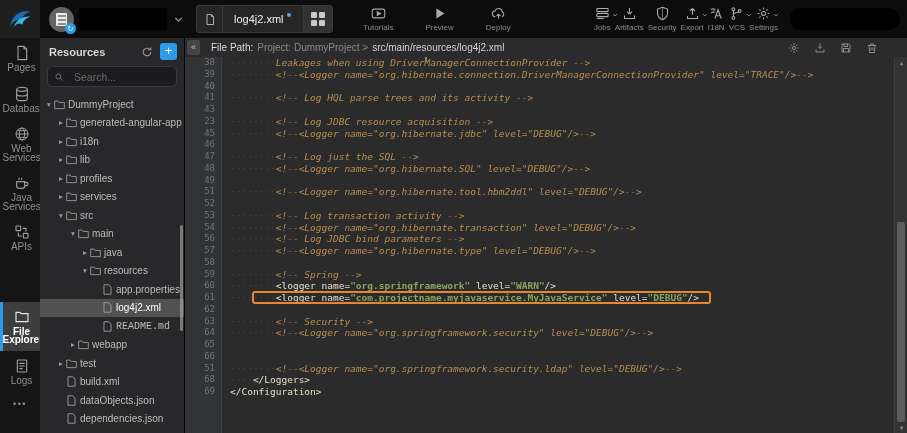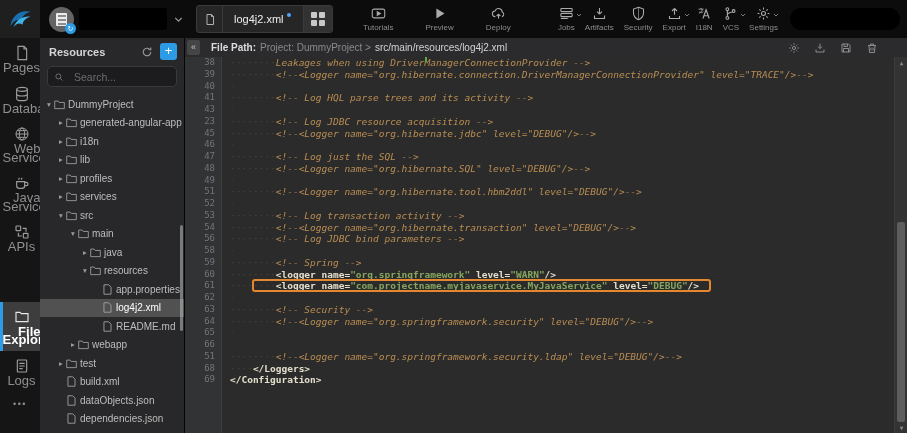--- a/index.html
+++ b/index.html
@@ -34,37 +34,37 @@
   .ft-name{padding:0 8px 0 11px;font-size:11px;color:#ededed;display:flex;align-items:center;
            min-width:80px;}
   .mdot{width:4px;height:4px;border-radius:50%;background:#4da3ff;align-self:flex-start;
         margin:7px 0 0 3px;}
   .ft-grid{width:29px;background:#323232;border-left:1px solid #3a3a3a;display:flex;
            align-items:center;justify-content:center;border-radius:0 2px 2px 0;cursor:pointer;}
   .gridic{display:grid;grid-template-columns:6px 6px;gap:2px;}
   .gridic i{width:6px;height:6px;background:#c9c9c9;border-radius:1px;}
 
   .tb-left{display:flex;gap:32px;margin-left:30px;}
-  .tb-right{display:flex;gap:10px;margin-left:auto;}
+  .tb-right{display:flex;gap:4px;margin-left:auto;}
   .tbact{display:flex;flex-direction:column;align-items:center;gap:2px;color:#8d8d8d;
          background:none;border:none;padding:0;cursor:pointer;font-family:inherit;}
   .ticon{height:15px;display:flex;align-items:flex-end;color:#ababab;position:relative;}
   .ticon svg{width:15px;height:15px;}
   .tchev{position:absolute;right:-9px;bottom:-1px;color:#8d8d8d;}
   .tchev svg{width:8px;height:8px;}
   .tlabel{font-size:8px;white-space:nowrap;}
 
   
   .sidebar{position:absolute;left:0;top:38px;width:40px;height:395px;background:#151515;
            display:flex;flex-direction:column;}
   .sbitem{display:flex;flex-direction:column;align-items:center;gap:3px;padding:7px 0 6px;
           color:#8f8f8f;border-left:3px solid transparent;cursor:pointer;}
   .sbitem .sic{color:#9e9e9e;display:flex;}
   .sbitem .sic svg{width:16px;height:16px;}
-  .sblabel{font-size:13px;line-height:8.5px;text-align:right;max-width:38px;}
+  .sblabel{font-size:10px;line-height:8.5px;text-align:center;max-width:38px;}
   .sbitem.active{background:#3d3d3d;border-left-color:var(--accent);color:#fff;font-weight:bold;}
   .sbitem.active .sic{color:#e8e8e8;}
   .sb-sp{flex:1;}
   .sb-more{color:#8f8f8f;text-align:center;font-size:9px;letter-spacing:1.5px;
            padding:8px 0 24px;cursor:pointer;}
 
   
   .resources{position:absolute;left:40px;top:38px;width:145px;height:395px;background:#28282a;
              border-right:1px solid #050505;display:flex;flex-direction:column;}
   .res-head{display:flex;align-items:center;padding:5px 7px 3px 9px;gap:7px;}
@@ -87,39 +87,39 @@
   .trow .tic svg{width:11px;height:11px;}
   .trow.sel{background:#515151;color:#fff;}
   .tree-scroll{position:absolute;right:1px;top:132px;width:3px;height:106px;background:#bdbdbd;
                border-radius:2px;opacity:.55;cursor:pointer;}
 
   
   .filebar{position:absolute;left:185px;top:38px;width:722px;height:19px;background:#2b2b2d;
            display:flex;align-items:center;font-size:10px;}
   .collapse-btn{width:13px;height:15px;background:#454545;border-radius:2px;color:#c4c4c4;
                 font-size:9px;line-height:14px;text-align:center;margin:0 11px 0 2px;cursor:pointer;flex:none;}
-  .fp-label{color:#dcdcdc;font-weight:bold;margin-right:4px;}
+  .fp-label{color:#dcdcdc;font-weight:normal;margin-right:4px;}
   .fp-prefix{color:#8a8a8a;margin-right:4px;}
   .fp-path{color:#d2d2d2;}
   .fb-icons{margin-left:auto;display:flex;gap:14px;margin-right:29px;color:#9c9c9c;}
   .fb-icons .fbi{display:flex;cursor:pointer;}
   .fb-icons svg{width:12px;height:12px;}
 
   
   .editor{position:absolute;left:185px;top:57px;width:722px;height:376px;background:#2b2b2b;
           font-family:"DejaVu Sans Mono",monospace;overflow:hidden;}
   .gutter{position:absolute;left:0;top:0;width:37px;height:100%;background:#313335;
           border-right:1px solid #3c3e40;}
   .codeline{position:relative;height:11.75px;line-height:11.75px;font-size:9.5px;white-space:pre;}
   .lnum{position:absolute;left:0;width:37px;text-align:right;padding-right:7px;color:#72757a;
         font-size:9px;}
   .lcontent{position:absolute;left:45px;top:0;white-space:pre;}
   .ws{color:#5c554b;opacity:.6;}
   .cm{color:var(--c-comment);font-style:italic;}
-  .tg{color:var(--c-tag);font-weight:bold;}
+  .tg{color:var(--c-tag);font-weight:normal;}
   .st{color:var(--c-string);font-weight:bold;}
   .hlbox{position:absolute;top:-1.5px;height:13.5px;border:2.5px solid var(--hl);
          border-radius:3px;pointer-events:none;}
   .caret{position:absolute;left:240px;top:0;width:2px;height:5px;background:#63a447;}
   .edit-scroll{position:absolute;right:0;top:0;width:13px;height:100%;background:#333;
                border-left:1px solid #3d3d3d;cursor:pointer;}
   .es-thumb{position:absolute;left:2px;right:2px;top:44%;height:53%;background:#5d5d5d;border-radius:2px;}
   .es-up,.es-down{position:absolute;left:0;width:13px;text-align:center;color:#888;font-size:6px;}
   .es-up{top:2px;} .es-down{bottom:2px;}
 </style>
@@ -474,21 +474,21 @@
         </div>
         <div class="trow sel" style="padding-left: 52px;">
           <span class="arr"></span>
           <span class="tic">
             <svg viewBox="0 0 12 14" fill="none" stroke="currentColor" stroke-width="1.1">
               <path d="M1.5 1h6l3 3v9h-9z"></path>
             </svg>
           </span>
           <span>log4j2.xml</span>
         </div>
-        <div class="trow" style="padding-left: 52px;">
+        <div class="trow" style="padding-left: 52px; font-family: Liberation Mono, monospace;">
           <span class="arr"></span>
           <span class="tic">
             <svg viewBox="0 0 12 14" fill="none" stroke="currentColor" stroke-width="1.1">
               <path d="M1.5 1h6l3 3v9h-9z"></path>
             </svg>
           </span>
           <span>README.md</span>
         </div>
         <div class="trow" style="padding-left: 28px;">
           <span class="arr">▸</span>
@@ -582,20 +582,21 @@
         <div class="codeline"><span class="lnum">45</span><span class="lcontent"><span class="ws">········</span><span class="cm">&lt;!--&lt;Logger name="org.hibernate.jdbc" level="DEBUG"/&gt;--&gt;</span></span></div>
         <div class="codeline"><span class="lnum">46</span><span class="lcontent"><span class="ws" style="opacity: 0.3;">·</span></span></div>
         <div class="codeline"><span class="lnum">47</span><span class="lcontent"><span class="ws">········</span><span class="cm">&lt;!-- Log just the SQL --&gt;</span></span></div>
         <div class="codeline"><span class="lnum">48</span><span class="lcontent"><span class="ws">········</span><span class="cm">&lt;!--&lt;Logger name="org.hibernate.SQL" level="DEBUG"/&gt;--&gt;</span></span></div>
         <div class="codeline"><span class="lnum">49</span><span class="lcontent"><span class="ws" style="opacity: 0.3;">·</span></span></div>
         <div class="codeline"><span class="lnum">51</span><span class="lcontent"><span class="ws">········</span><span class="cm">&lt;!--&lt;Logger name="org.hibernate.tool.hbm2ddl" level="DEBUG"/&gt;--&gt;</span></span></div>
         <div class="codeline"><span class="lnum">52</span><span class="lcontent"><span class="ws" style="opacity: 0.3;">·</span></span></div>
         <div class="codeline"><span class="lnum">53</span><span class="lcontent"><span class="ws">········</span><span class="cm">&lt;!-- Log transaction activity --&gt;</span></span></div>
         <div class="codeline"><span class="lnum">54</span><span class="lcontent"><span class="ws">········</span><span class="cm">&lt;!--&lt;Logger name="org.hibernate.transaction" level="DEBUG"/&gt;--&gt;</span></span></div>
         <div class="codeline"><span class="lnum">56</span><span class="lcontent"><span class="ws">········</span><span class="cm">&lt;!-- Log JDBC bind parameters --&gt;</span></span></div>
+        <div class="codeline"><span class="lnum">57</span><span class="lcontent"><span class="ws">········</span><span class="cm">&lt;!--&lt;Logger name="org.hibernate.type" level="DEBUG"/&gt;--&gt;</span></span></div>
         <div class="codeline"><span class="lnum">58</span><span class="lcontent"><span class="ws" style="opacity: 0.3;">·</span></span></div>
         <div class="codeline"><span class="lnum">59</span><span class="lcontent"><span class="ws">········</span><span class="cm">&lt;!-- Spring --&gt;</span></span></div>
         <div class="codeline"><span class="lnum">60</span><span class="lcontent"><span class="ws">········</span><span class="tg">&lt;logger name=</span><span class="st">"org.springframework"</span><span class="tg"> level=</span><span class="st">"WARN"</span><span class="tg">/&gt;</span></span></div>
         <div class="codeline"><span class="lnum">61</span><span class="lcontent"><span class="ws">········</span><span class="tg">&lt;logger name=</span><span class="st">"com.projectname.myjavaservice.MyJavaService"</span><span class="tg"> level=</span><span class="st">"DEBUG"</span><span class="tg">/&gt;</span></span><span class="hlbox" style="left: 67px; width: 459px;"></span></div>
         <div class="codeline"><span class="lnum">62</span><span class="lcontent"><span class="ws" style="opacity: 0.3;">·</span></span></div>
         <div class="codeline"><span class="lnum">63</span><span class="lcontent"><span class="ws">········</span><span class="cm">&lt;!-- Security --&gt;</span></span></div>
         <div class="codeline"><span class="lnum">64</span><span class="lcontent"><span class="ws">········</span><span class="cm">&lt;!--&lt;Logger name="org.springframework.security" level="DEBUG"/&gt;--&gt;</span></span></div>
         <div class="codeline"><span class="lnum">65</span><span class="lcontent"><span class="ws" style="opacity: 0.3;">·</span></span></div>
         <div class="codeline"><span class="lnum">66</span></div>
         <div class="codeline"><span class="lnum">51</span><span class="lcontent"><span class="ws">········</span><span class="cm">&lt;!--&lt;Logger name="org.springframework.security.ldap" level="DEBUG"/&gt;--&gt;</span></span></div>

